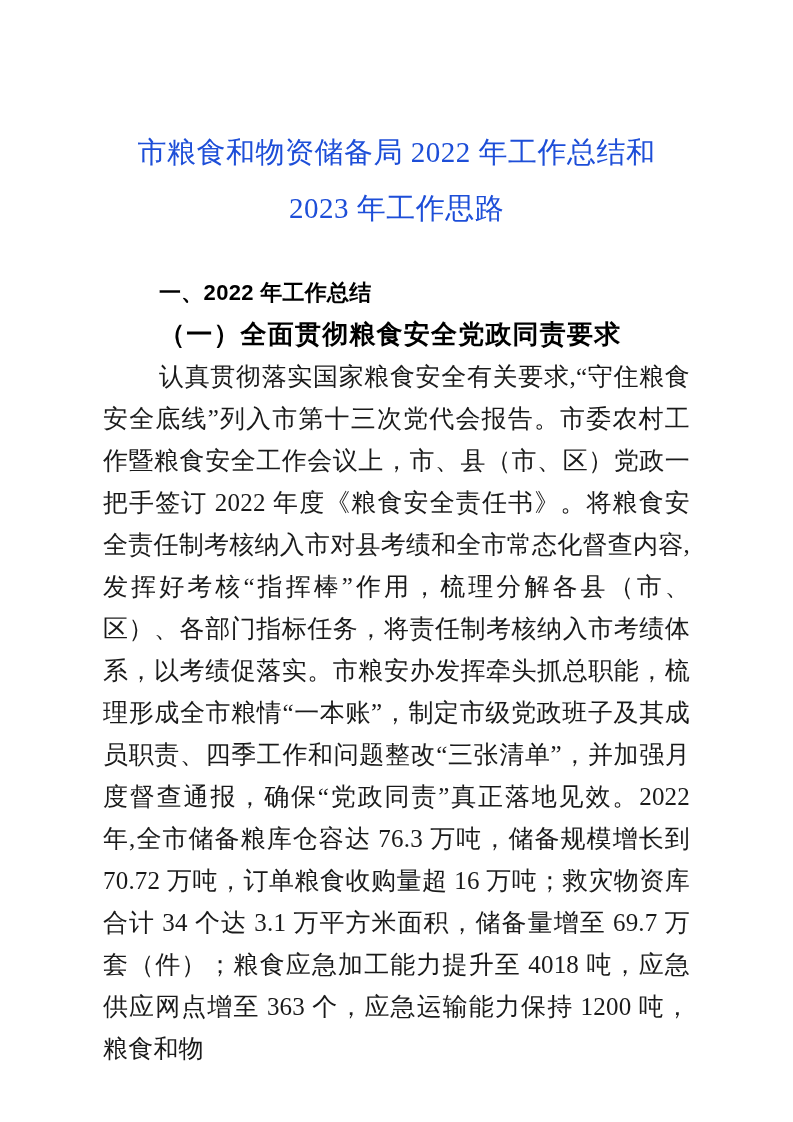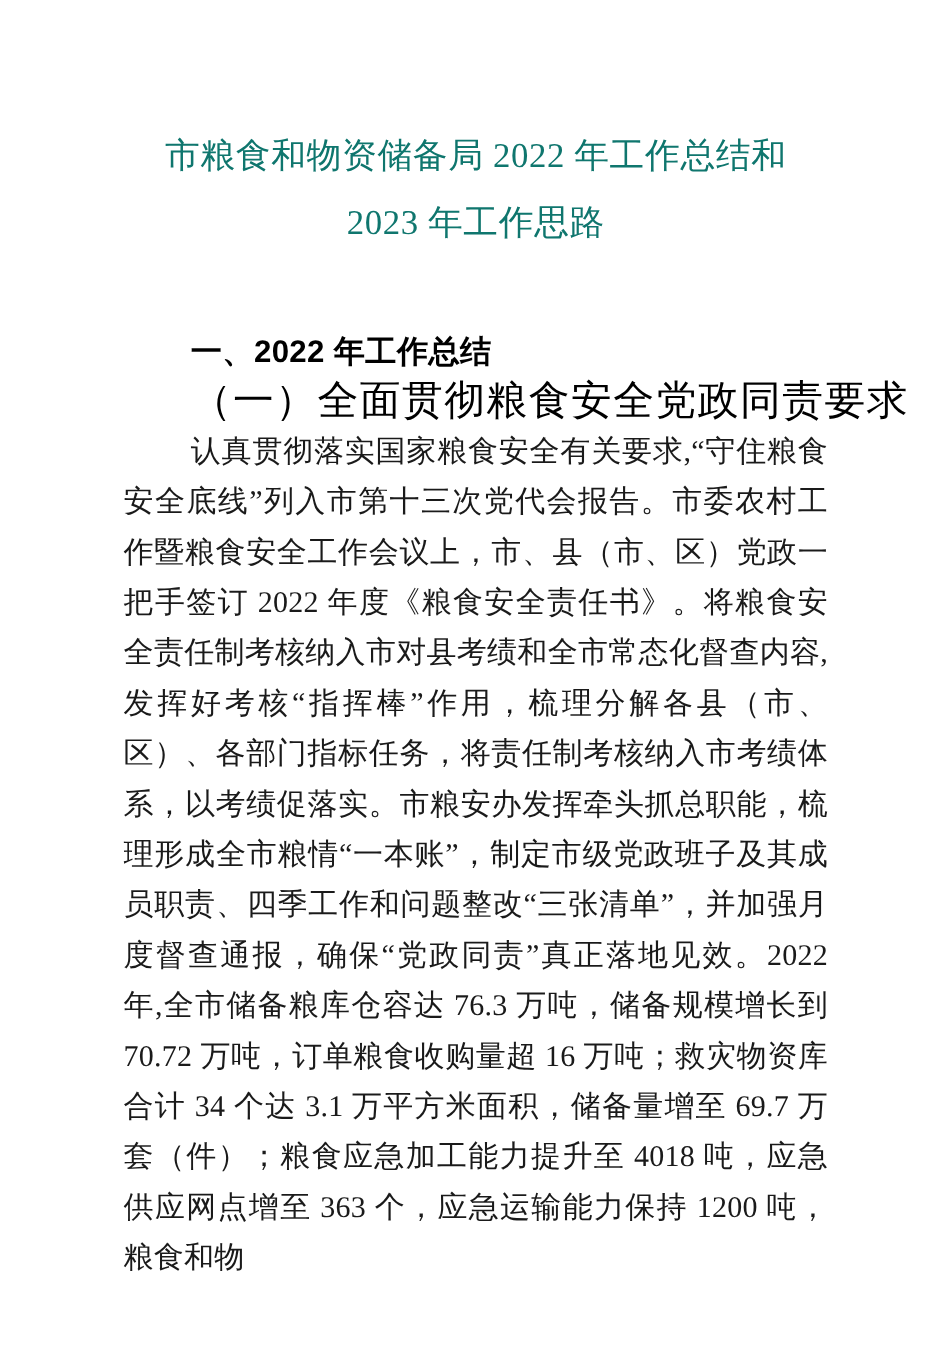--- a/index.html
+++ b/index.html
@@ -15,27 +15,27 @@
     background: #ffffff;
     margin: 0 auto;
     overflow: hidden;
     box-sizing: border-box;
   }
 
   
   .doc-title {
     position: absolute;
     left: 103px;
-    top: 102px;
+    top: 124px;
     width: 587px;
     text-align: center;
     font-family: "Liberation Serif", "DejaVu Serif", serif;
     font-size: 29px;
     line-height: 56px;
-    color: #0f766e;
+    color: #1d4ed8;
     letter-spacing: 0.5px;
     font-weight: 400;
   }
   .doc-title .tline {
     display: block;
     white-space: nowrap;
   }
 
   
   .body-block {
@@ -55,36 +55,36 @@
     text-justify: inter-character;
     text-indent: 56px;
     margin: 0;
     letter-spacing: 0.2px;
     word-break: break-all;
   }
 
   
   .heading-1 {
     font-family: "Liberation Sans", "DejaVu Sans", sans-serif;
-    font-size: 26px;
+    font-size: 22px;
     line-height: 42px;
     font-weight: 700;
     color: #000000;
     text-indent: 56px;
     margin: 0;
     letter-spacing: 0.3px;
     white-space: nowrap;
   }
 
   
   .heading-2 {
     font-family: "Liberation Serif", "DejaVu Serif", serif;
-    font-size: 34px;
+    font-size: 26px;
     line-height: 42px;
-    font-weight: 400;
+    font-weight: 700;
     color: #000000;
     text-indent: 56px;
     margin: 0;
     letter-spacing: 1.2px;
     white-space: nowrap;
   }
 
   
   .para-clipped {
     overflow: hidden;

